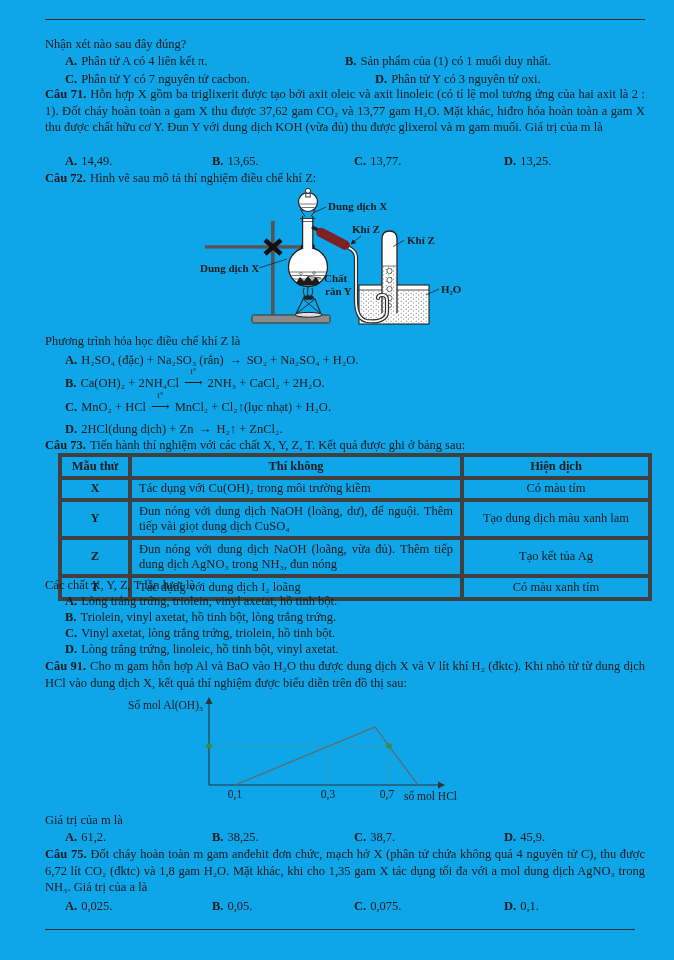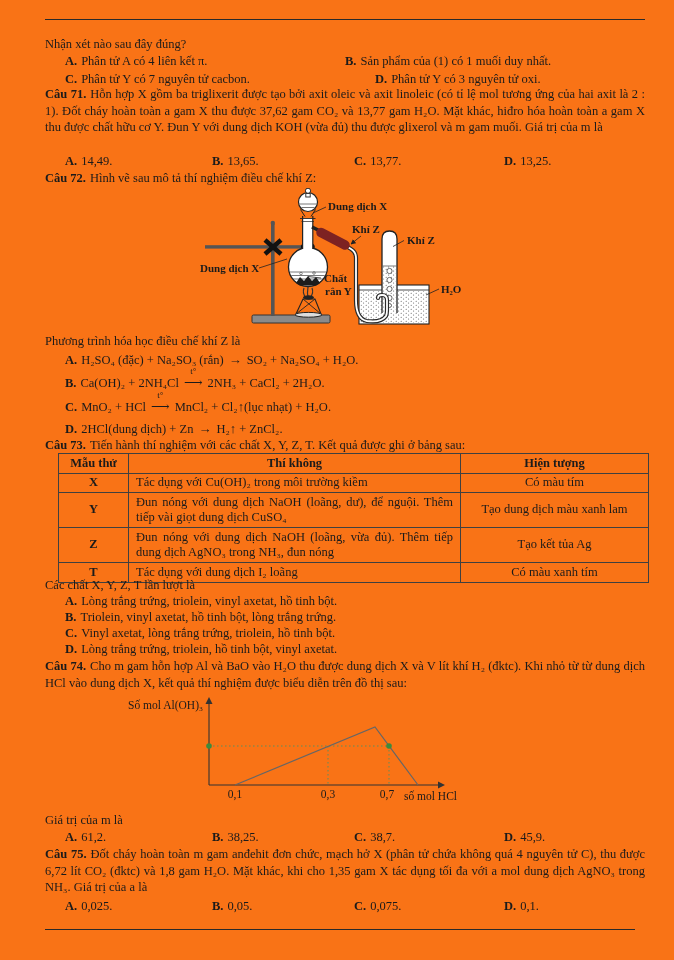--- a/index.html
+++ b/index.html
@@ -1,38 +1,38 @@
 <!DOCTYPE html>
 <html><head>
 <meta charset="utf-8">
 <style>
   html,body{margin:0;padding:0;background:#e8e8e8;}
   .page{
-    position:relative;width:674px;height:960px;background:#f97316;
+    position:relative;width:674px;height:960px;background:#0ea5e9;
     font-family:"Liberation Serif","DejaVu Serif","DejaVu Sans",serif;
     color:#1b1b1b;font-size:12.5px;line-height:16.5px;overflow:hidden;
   }
   .blk{position:absolute;left:45px;width:600px;}
   .rule{border-top:1.6px solid #2a2a2a;height:0;}
   .para{text-align:justify;}
   b.qnum{margin-right:4px;margin-top:37px;}
   b.olab{margin-right:4px;}
   .opt-row{display:flex;padding-left:20px;line-height:16px;}
   .opt-row .opt{flex:0 0 auto;}
   .two .opt:nth-child(1){width:280px;}
   .ans .opt:nth-child(1){width:147px;}
   .ans .opt:nth-child(2){width:142px;}
   .ans .opt:nth-child(3){width:150px;}
   .optline{padding-left:20px;line-height:16px;}
   .eqline{padding-left:20px;line-height:15px;white-space:nowrap;}
   .rxn-arrow{display:inline-block;position:relative;margin:0 5px;}
   .rxn-arrow .tlbl{position:absolute;top:-8.5px;left:50%;transform:translateX(-50%);font-size:9px;line-height:9px;}
   .rxn-arrow .glyph{font-size:13px;}
   table.exp{border-collapse:collapse;width:590px;table-layout:fixed;}
-  table.exp th,table.exp td{border:1px solid #404040;padding:1.5px 7px;line-height:15.5px;font-size:12.5px;}
+  table.exp th,table.exp td{border:4px solid #404040;padding:1.5px 7px;line-height:15.5px;font-size:12.5px;}
   table.exp thead th{text-align:center;font-weight:bold;}
   table.exp td.smp{text-align:center;font-weight:bold;}
   table.exp td.res{text-align:center;}
   table.exp td.expm{text-align:justify;}
   svg text{font-family:"Liberation Serif","DejaVu Serif","DejaVu Sans",serif;fill:#1b1b1b;}
 </style>
 </head>
 <body>
 
 <div class="page">
@@ -202,21 +202,21 @@
     <table class="exp">
       <colgroup>
           <col style="width:70px">
           <col style="width:332px">
           <col style="width:188px">
         </colgroup>
       <thead>
         <tr>
           <th>Mẫu thử</th>
           <th>Thí không</th>
-          <th>Hiện tượng</th>
+          <th>Hiện dịch</th>
         </tr>
       </thead>
       <tbody>
         <tr>
           <td class="smp">X</td>
           <td class="expm">Tác dụng với Cu(OH)₂ trong môi trường kiềm</td>
           <td class="res">Có màu tím</td>
         </tr>
         <tr>
           <td class="smp">Y</td>
@@ -234,24 +234,24 @@
           <td class="res">Có màu xanh tím</td>
         </tr>
       </tbody>
     </table>
   </div>
 
   <div class="blk" style="top:577px;">Các chất X, Y, Z, T lần lượt là</div>
   <div class="blk optline" style="top:593px;"><b class="olab">A.</b><span>Lòng trắng trứng, triolein, vinyl axetat, hồ tinh bột.</span></div>
   <div class="blk optline" style="top:609px;"><b class="olab">B.</b><span>Triolein, vinyl axetat, hồ tinh bột, lòng trắng trứng.</span></div>
   <div class="blk optline" style="top:625px;"><b class="olab">C.</b><span>Vinyl axetat, lòng trắng trứng, triolein, hồ tinh bột.</span></div>
-  <div class="blk optline" style="top:641px;"><b class="olab">D.</b><span>Lòng trắng trứng, triolein, hồ tinh bột, vinyl axetat.</span></div>
+  <div class="blk optline" style="top:641px;"><b class="olab">D.</b><span>Lòng trắng trứng, linoleic, hồ tinh bột, vinyl axetat.</span></div>
 
   <div class="blk para" style="top:658px;">
-    <b class="qnum">Câu 74.</b><span>Cho m gam hỗn hợp Al và BaO vào H₂O thu được dung dịch X và V lít khí H₂ (đktc). Khi nhỏ từ từ dung dịch HCl vào dung dịch X, kết quả thí nghiệm được biểu diễn trên đồ thị sau:</span>
+    <b class="qnum">Câu 91.</b><span>Cho m gam hỗn hợp Al và BaO vào H₂O thu được dung dịch X và V lít khí H₂ (đktc). Khi nhỏ từ từ dung dịch HCl vào dung dịch X, kết quả thí nghiệm được biểu diễn trên đồ thị sau:</span>
   </div>
 
   <div class="blk" style="top:694px;left:60px;width:430px;height:118px;text-align:right;">
     <svg width="420" height="116" viewBox="0 0 420 116">
 
       <g stroke="#333" stroke-width="1.1">
         <line x1="139" y1="8" x2="139" y2="91"></line>
         <line x1="139" y1="91" x2="370" y2="91"></line>
       </g>
       <polygon points="135.5,10 139,3 142.5,10" fill="#333"></polygon>

